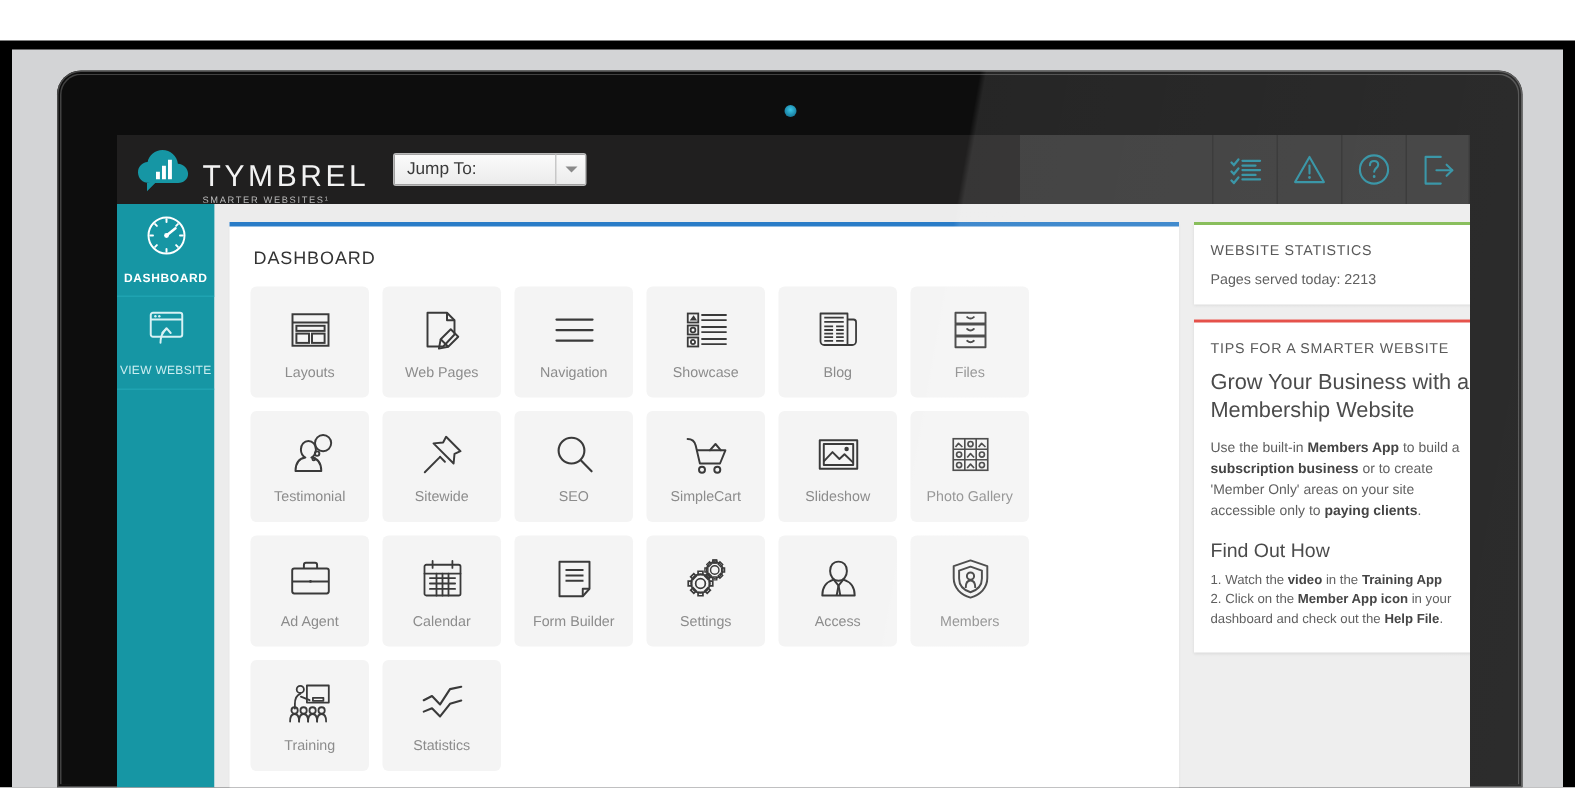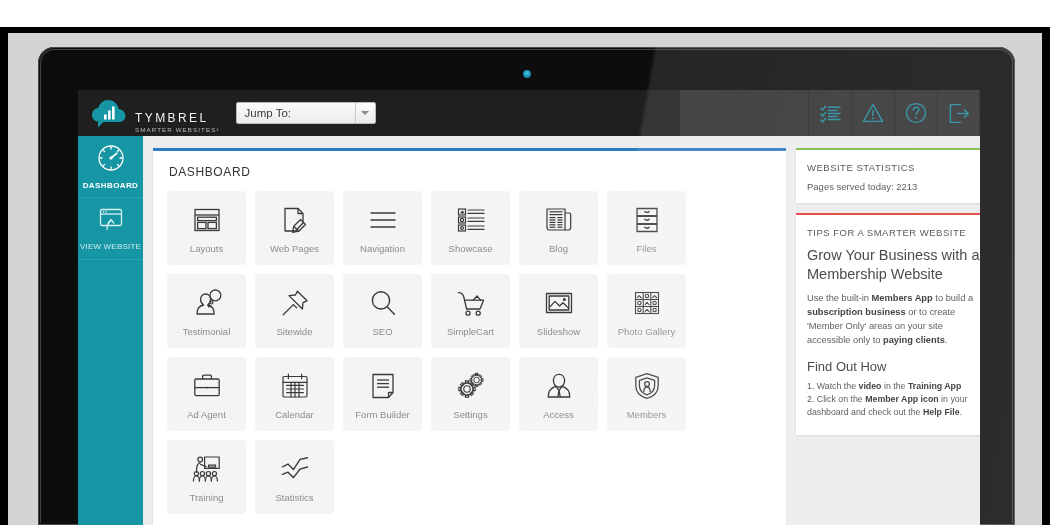--- a/index.html
+++ b/index.html
@@ -56,29 +56,29 @@
     position: relative; height: 46px; background: #201f1f; display: flex; align-items: center;
   }
   .app-header-right-bg {
     position: absolute; right: 0; top: 0; height: 46px; width: 300px;
     background: #2f2f2f;
   }
   .logo-wrap { display: flex; align-items: center; padding-left: 13px; z-index: 2; }
   .logo-cloud { width: 36px; height: 30px; }
   .logo-text { margin-left: 8px; line-height: 1; }
   .logo-name {
-    color: #f2f2f2; font-size: 12px; letter-spacing: 2.4px; font-weight: 400;
+    color: #f2f2f2; font-size: 20px; letter-spacing: 2.4px; font-weight: 400;
     font-family: "Liberation Sans", sans-serif;
     margin-top: 20px;
   }
   .logo-tag {
     color: #b9b9b9; font-size: 6.2px; letter-spacing: 1.1px; margin-top: 3px;
   }
   .jump-to {
-    z-index: 2; margin-left: 16px; width: 140px; height: 22px;
+    z-index: 2; margin-left: 16px; width: 129px; height: 22px;
     background: linear-gradient(#fbfbfb, #ebebeb);
     border: 1px solid #b9b9b9; border-radius: 2px;
     display: flex; align-items: center; position: relative;
   }
   .jump-to-label { font-size: 11.5px; color: #3b3b3b; padding-left: 8px; }
   .jump-to-arrow {
     position: absolute; right: 0; top: 0; width: 20px; height: 20px;
     border-left: 1px solid #c8c8c8; display: flex; align-items: center; justify-content: center;
   }
   .caret { width: 0; height: 0; border-left: 4px solid transparent; border-right: 4px solid transparent; border-top: 4px solid #8a8a8a; }

